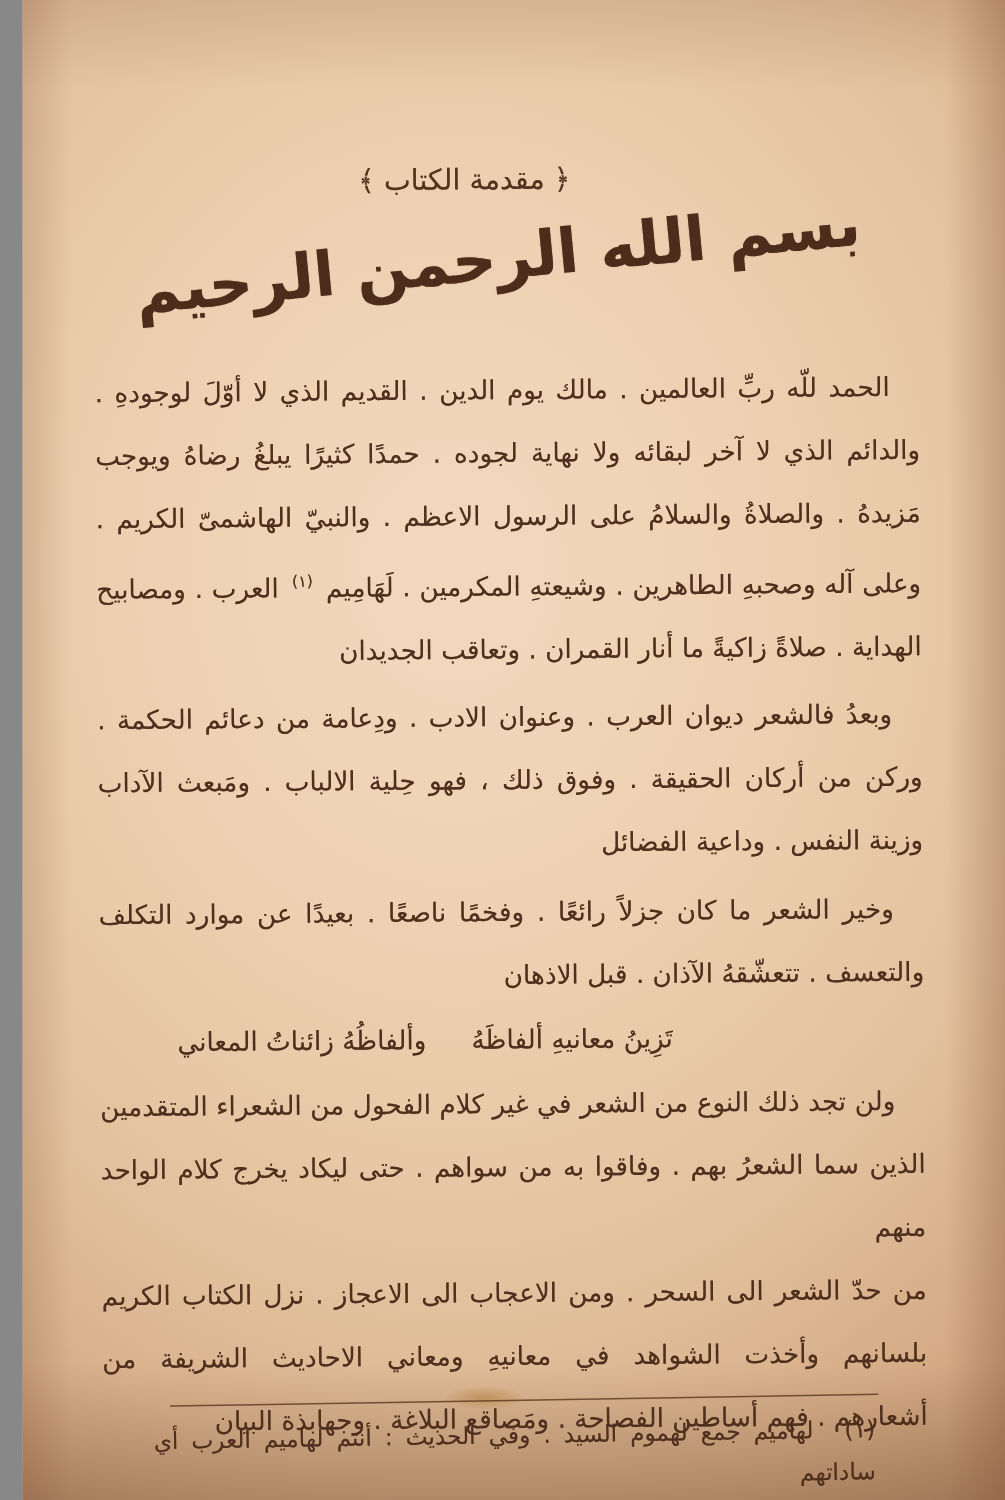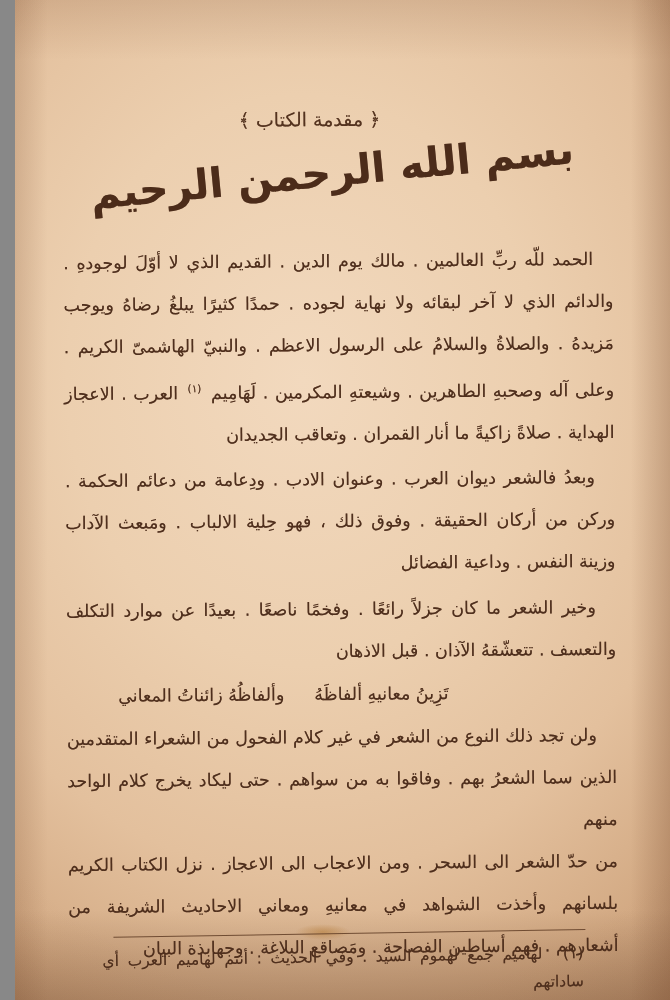--- a/index.html
+++ b/index.html
@@ -88,21 +88,21 @@
 
     <div class="body-text">
 
       <div class="para p1">
         <div class="line ind">الحمد للّه ربِّ العالمين . مالك يوم الدين . القديم الذي لا أوّلَ لوجودهِ .</div>
         <div class="line">والدائم الذي لا آخر لبقائه ولا نهاية لجوده . حمدًا كثيرًا يبلغُ رضاهُ ويوجب</div>
         <div class="line">مَزيدهُ . والصلاةُ والسلامُ على الرسول الاعظم . والنبيّ الهاشمىّ الكريم .</div>
         <div class="line">
           <span>وعلى آله وصحبهِ الطاهرين . وشيعتهِ المكرمين . لَهَامِيم</span>
           <span class="fnref">(١)</span>
-          <span>العرب . الاعجاز</span>
+          <span>العرب . ومصابيح</span>
         </div>
         <div class="line short">الهداية . صلاةً زاكيةً ما أنار القمران . وتعاقب الجديدان</div>
       </div>
 
       <div class="para p2">
         <div class="line ind">وبعدُ فالشعر ديوان العرب . وعنوان الادب . ودِعامة من دعائم الحكمة .</div>
         <div class="line">وركن من أركان الحقيقة . وفوق ذلك ، فهو حِلية الالباب . ومَبعث الآداب</div>
         <div class="line short">وزينة النفس . وداعية الفضائل</div>
       </div>
 

